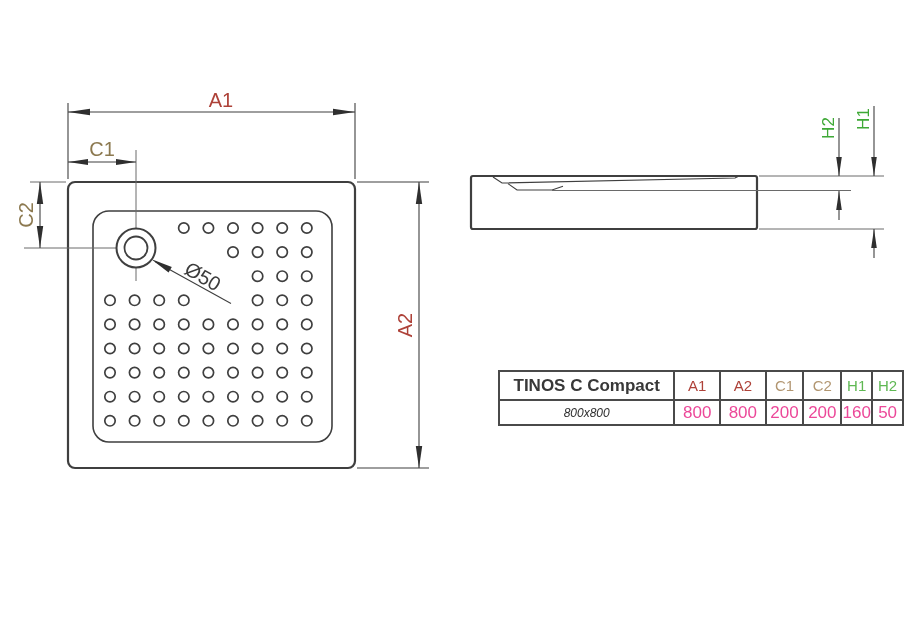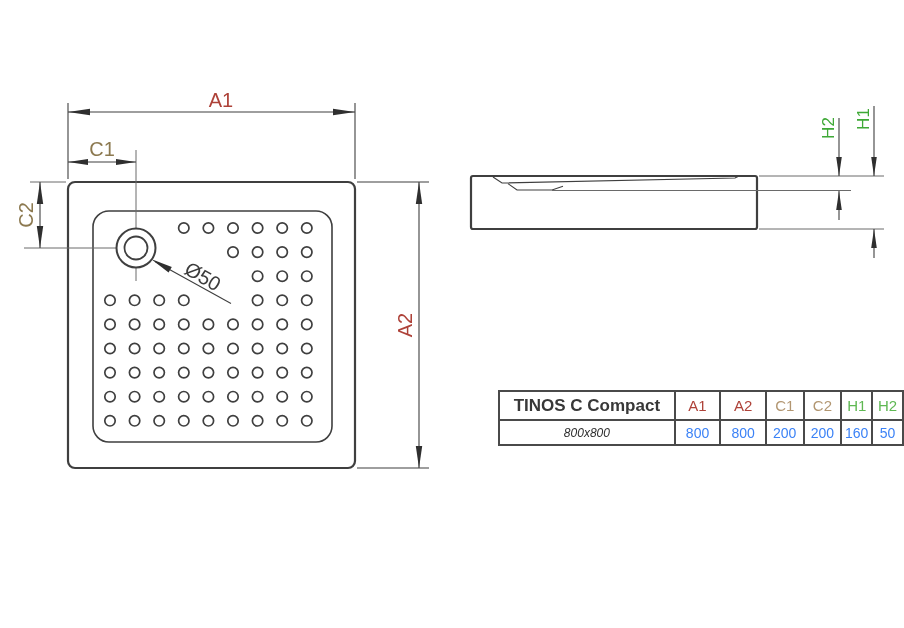--- a/index.html
+++ b/index.html
@@ -12,33 +12,33 @@
   .lbl-olive{fill:var(--olive);}
   .lbl-green{fill:var(--green);font-size:17px;}
   .lbl-ink{fill:var(--ink);}
   .outline{fill:#ffffff;stroke:var(--line);stroke-width:2.2;}
   .thin{stroke:var(--line);stroke-width:1.1;fill:none;}
   .xthin{stroke:#6a6a6a;stroke-width:1;fill:none;}
   .arrow{fill:#2f2f2f;stroke:none;}
   .dots circle{fill:#ffffff;stroke:var(--line);stroke-width:1.7;}
 
   
-  .spec-table{position:absolute;left:498px;top:390px;border-collapse:collapse;
+  .spec-table{position:absolute;left:498px;top:370px;border-collapse:collapse;
               background:#ffffff;}
   .spec-table td,.spec-table th{border:2px solid #4a4a4a;text-align:center;
               vertical-align:middle;padding:0;}
   .spec-table{border:2px solid #4a4a4a;}
   .tt-name{width:176px;font-size:17px;font-weight:600;color:#383838;height:27px;}
   .tt-col{font-size:15px;font-weight:400;height:27px;}
   .c-a{width:44px;} .c-c{width:36px;} .c-h{width:29px;}
   .th-red{color:var(--red);}
   .th-olive{color:var(--olive-light);}
   .th-green{color:var(--green-light);}
   .row-size{font-size:12px;font-weight:normal;font-style:italic;color:#2e2e2e;height:23px;}
-  .row-val{font-size:14px;color:#3b82f6;}
+  .row-val{font-size:17px;color:#ec4899;}
 </style>
 </head>
 <body>
 
 <div class="stage">
 <svg width="904" height="628" viewBox="0 0 904 628">
 
   <g>
 
     <rect x="68" y="182" width="287" height="286" rx="7" class="outline"></rect>

